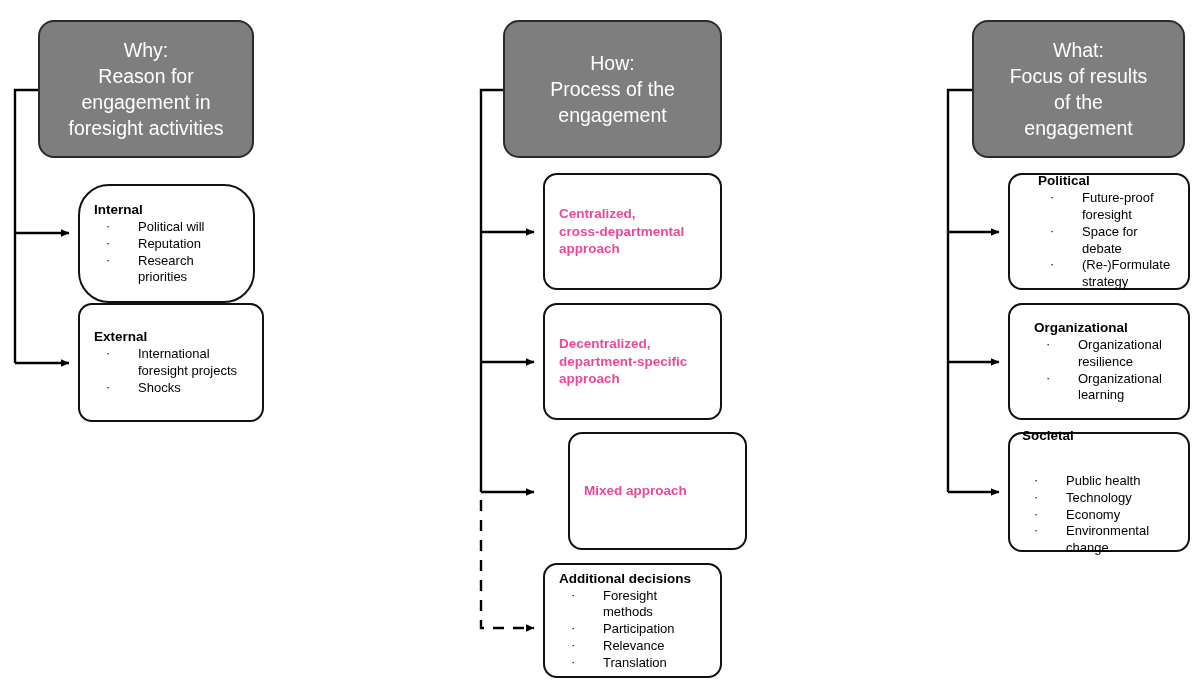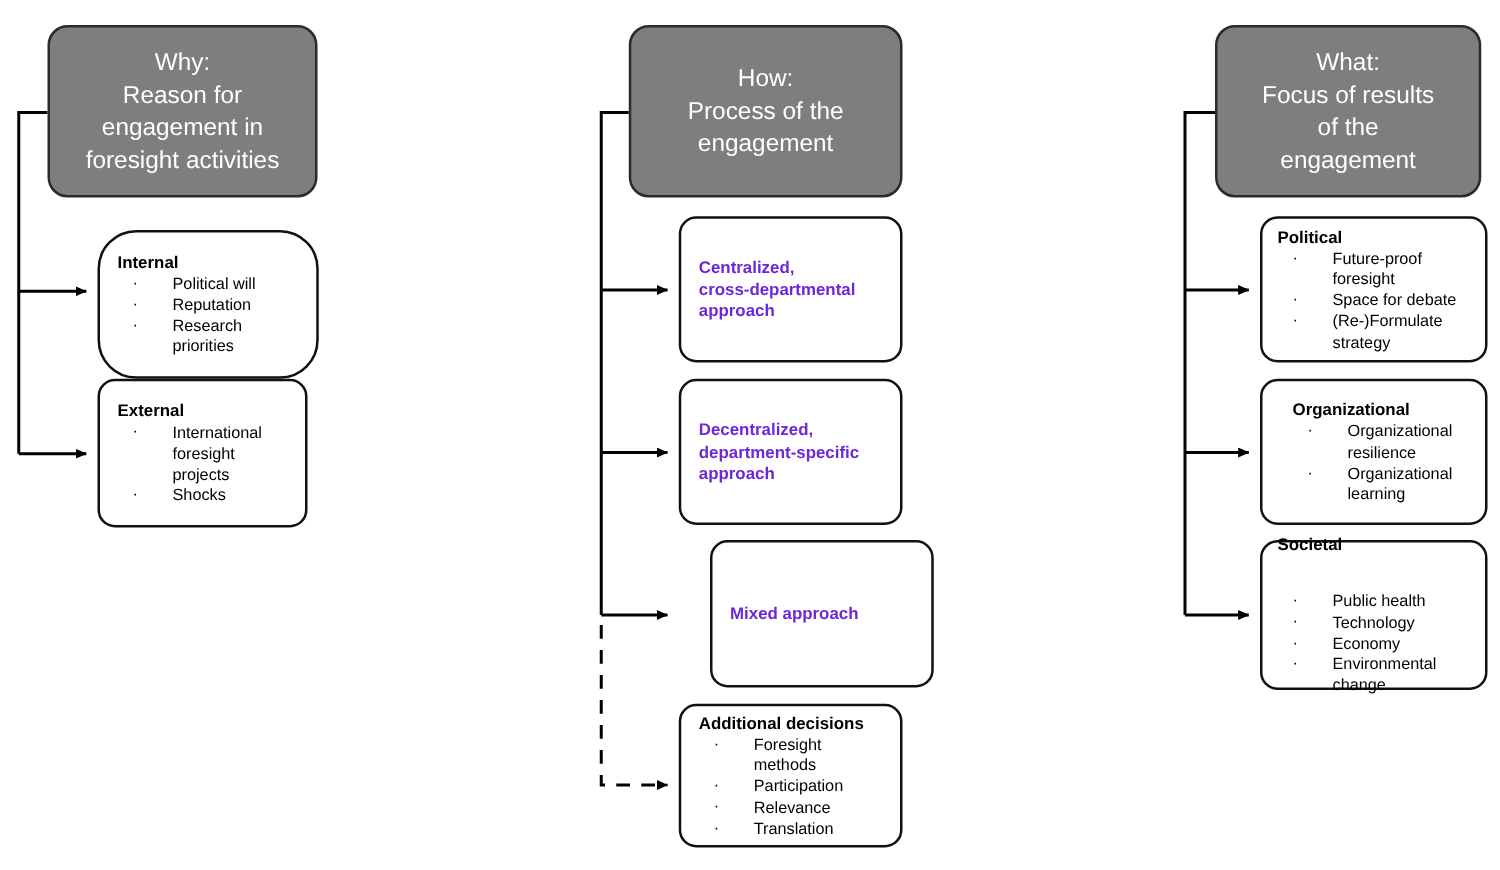--- a/index.html
+++ b/index.html
@@ -32,21 +32,21 @@
 
   .box.card{
     display:flex;flex-direction:column;justify-content:center;
     padding:0 10px 0 14px;
   }
   .card .title{
     font-size:13.5px;font-weight:bold;color:#000;
     line-height:17px;margin-bottom:1px;
   }
   .card .plain{
-    font-size:13.5px;font-weight:bold;color:#6d28d9;line-height:17.5px;
+    font-size:13.5px;font-weight:bold;color:#ec4899;line-height:17.5px;
     white-space:pre-line;
   }
   .card ul{
     list-style:none;margin:0;padding:0;
   }
   .card li{
     position:relative;
     font-size:13px;line-height:16.8px;color:#000;
     padding-left:44px;
   }
@@ -110,21 +110,21 @@
           <span class="bul">·</span>
           <span class="txt">Reputation</span>
         </li>
       <li>
           <span class="bul">·</span>
           <span class="txt">Research priorities</span>
         </li>
     </ul>
   </div>
 
-  <div class="box card" style="left:78px;top:303px;width:168px;height:119px;">
+  <div class="box card" style="left:78px;top:303px;width:186px;height:119px;">
     <div class="title">External</div>
     <ul>
       <li>
           <span class="bul">·</span>
           <span class="txt">International
 foresight projects</span>
         </li>
       <li>
           <span class="bul">·</span>
           <span class="txt">Shocks</span>
@@ -176,21 +176,21 @@
     </ul>
   </div>
 
   <div class="box header" style="left:972px;top:20px;width:213px;height:138px;">
     <div class="htext">What:
 Focus of results
 of the
 engagement</div>
   </div>
 
-  <div class="box card" style="left:1008px;top:173px;width:182px;height:117px;padding-left:12px;">
+  <div class="box card" style="left:1008px;top:173px;width:182px;height:117px;padding-left:28px;">
     <div class="title">Political</div>
     <ul>
       <li>
           <span class="bul">·</span>
           <span class="txt">Future-proof
 foresight</span>
         </li>
       <li>
           <span class="bul">·</span>
           <span class="txt">Space for debate</span>

